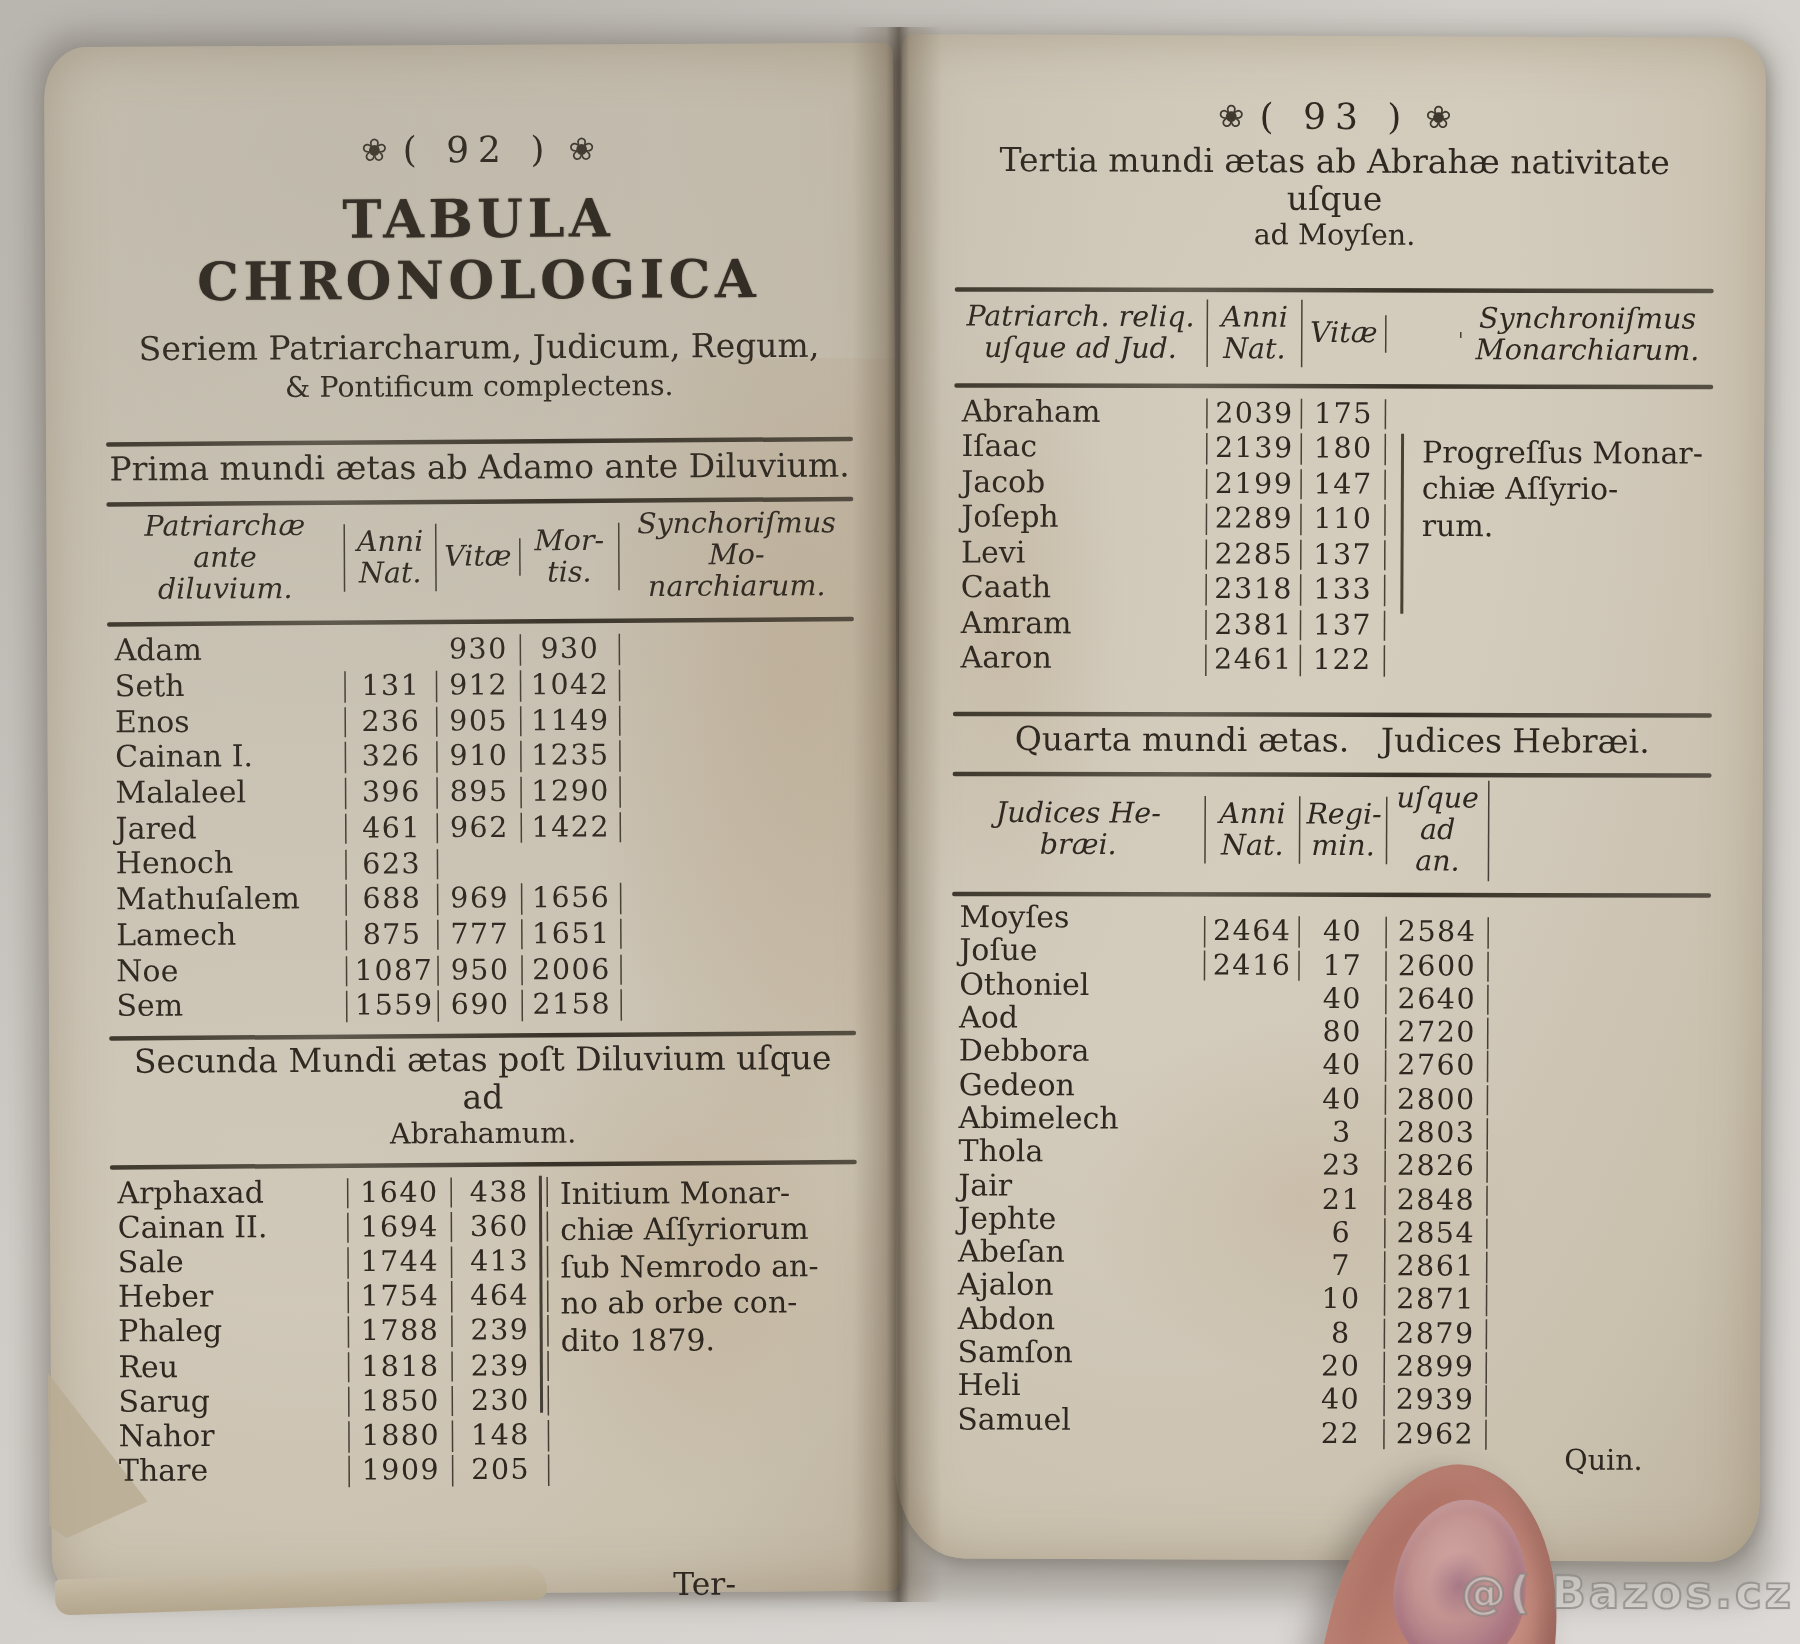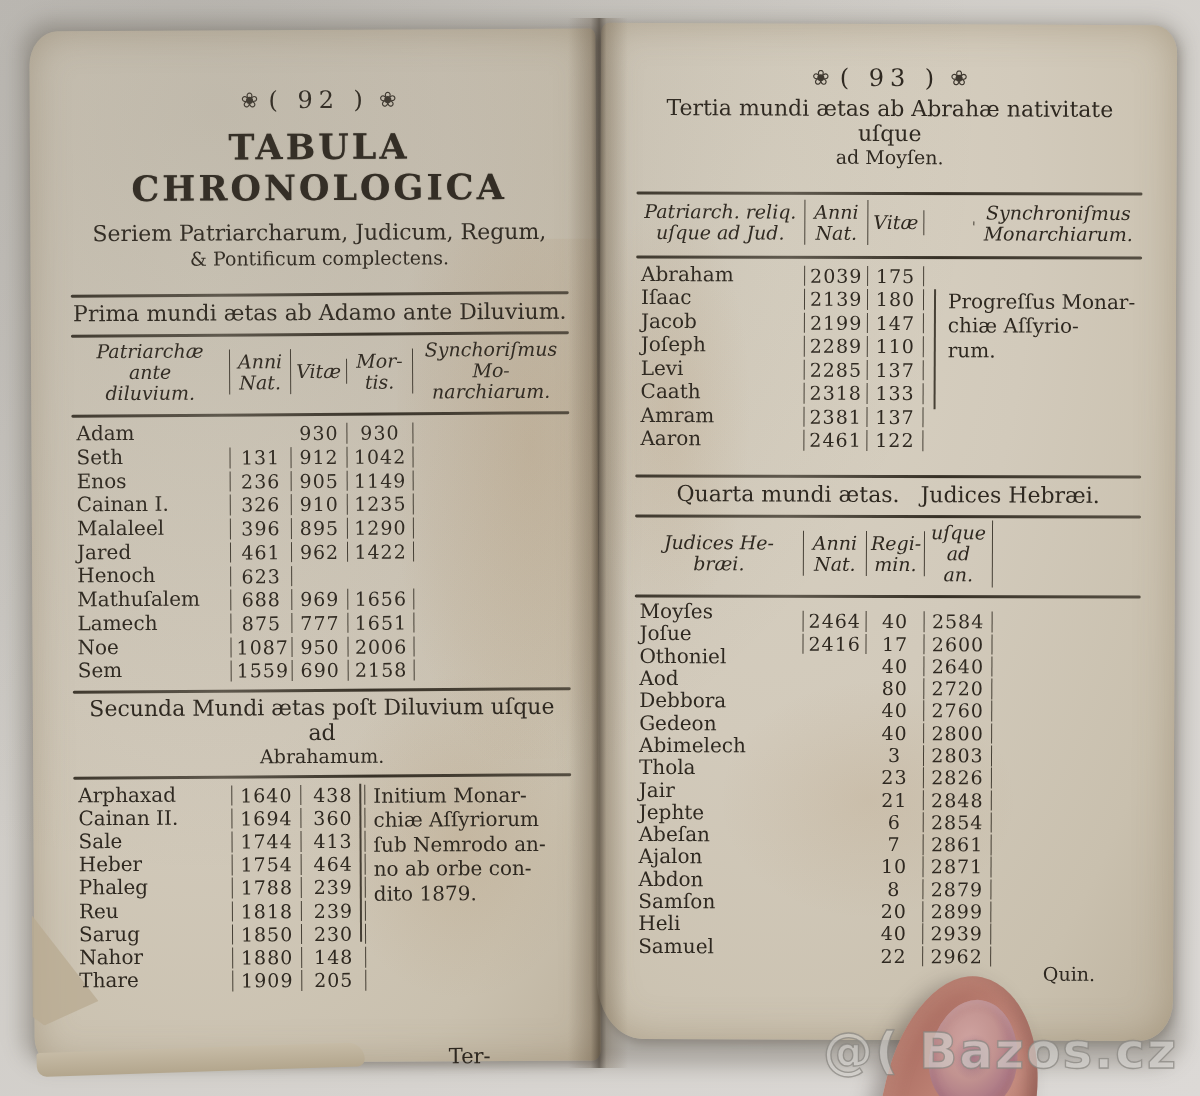--- a/index.html
+++ b/index.html
@@ -100,22 +100,22 @@
         border-radius:46% 54% 42% 42% / 58% 62% 30% 30%;
         box-shadow:-10px 8px 20px rgba(60,50,45,.35), inset 8px 6px 16px rgba(235,190,170,.25), inset -10px -6px 18px rgba(90,45,40,.45);}
   .nail{position:absolute;left:36px;top:22px;width:88px;height:112px;transform:rotate(-5deg);
         background:radial-gradient(ellipse at 42% 38%,#cfa3a0 0%,#c29390 38%,#ad7a86 65%,rgba(150,95,110,.55) 88%,rgba(170,115,120,.25) 100%);
         border-radius:50% 50% 48% 48% / 56% 56% 44% 44%;
         box-shadow:inset 0 0 12px rgba(120,60,80,.35), inset 0 3px 6px rgba(255,235,225,.35);}
   .nail::after{content:"";position:absolute;left:26%;top:30%;width:46%;height:42%;
         background:radial-gradient(ellipse,rgba(108,62,104,.38),transparent 70%);border-radius:50%;}
 
   
-  .watermark{position:absolute;right:22px;bottom:16px;z-index:30;
-        font-family:"DejaVu Sans","Liberation Sans",sans-serif;font-weight:bold;font-size:50px;letter-spacing:2px;
+  .watermark{position:absolute;right:4px;bottom:16px;z-index:30;
+        font-family:"DejaVu Sans","Liberation Sans",sans-serif;font-weight:bold;font-size:30px;letter-spacing:2px;
         color:rgba(242,240,237,.48);-webkit-text-stroke:1.3px rgba(138,135,130,.75);
         text-shadow:0 0 2px rgba(120,118,114,.35);}
 </style>
 </head>
 <body>
 
 <div class="scene">
   <div class="book-shadow"></div>
 
   <div class="page left">

